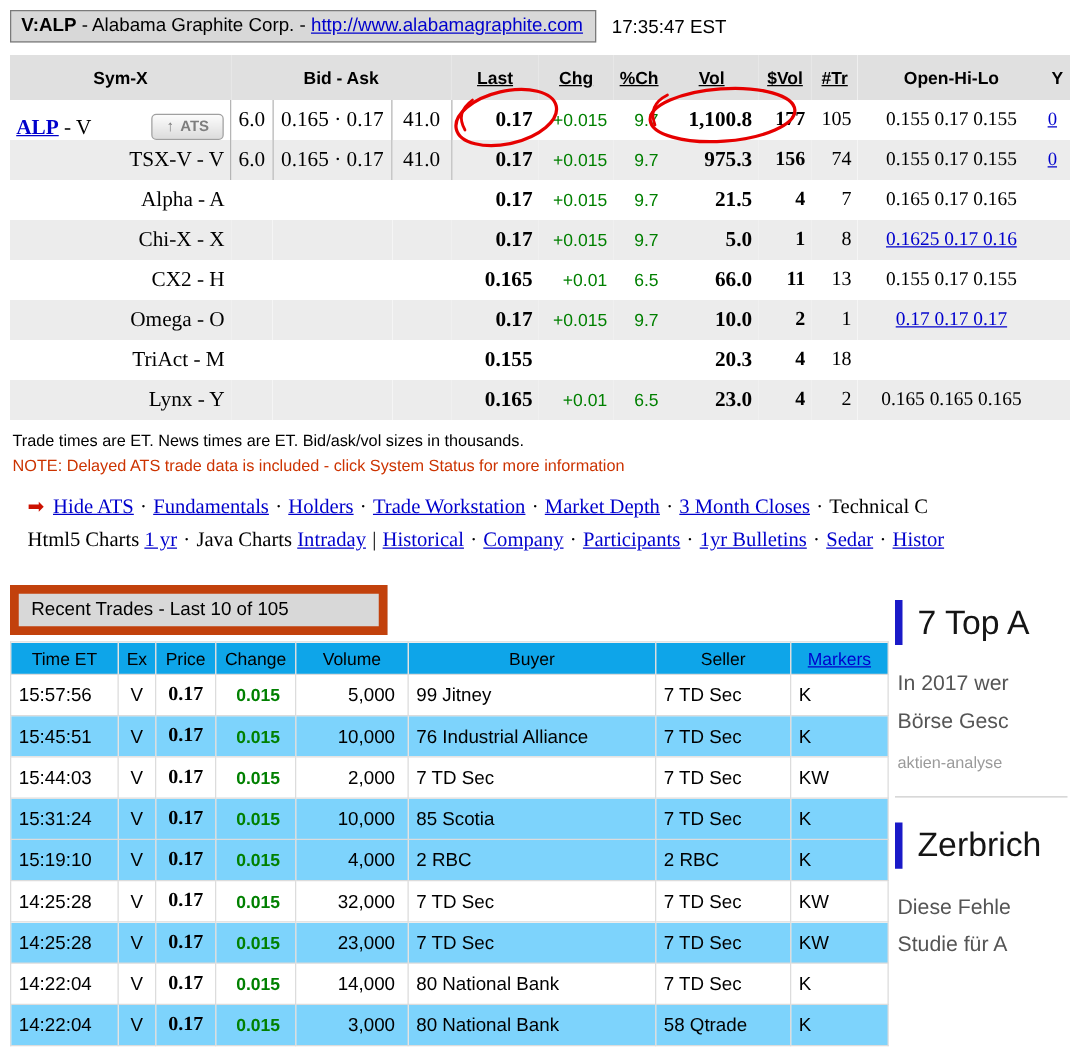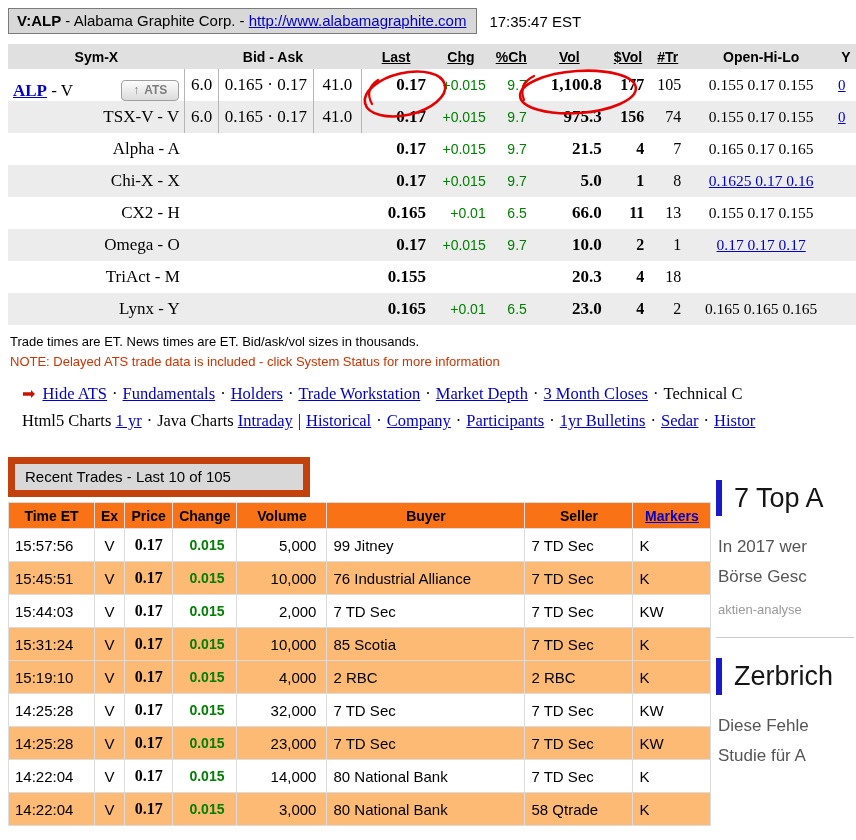--- a/index.html
+++ b/index.html
@@ -13,21 +13,21 @@
   .header-bar { background:#d8d8d8; border:1px solid #7a7a7a; padding:3px 10px 4px 8px;
                 font-size:15px; white-space:nowrap; }
   .header-bar .symname { font-weight:bold; }
   .clock { margin-left:12px; font-size:15px; white-space:nowrap; }
 
   
   table.quote { border-collapse:collapse; margin:10px 0 0 8px; table-layout:fixed;
                 font-family:"Liberation Serif", serif; font-size:17px; }
   .quote th, .quote td { padding:0 5px; white-space:nowrap; overflow:hidden; }
   .quote thead th { background:#e0e0e0; font-family:"Liberation Sans", sans-serif;
-                    font-size:14px; height:25px; font-weight:bold; }
+                    font-size:14px; height:36px; font-weight:bold; }
   .quote thead th.u { text-decoration:underline; cursor:pointer; }
   .quote tbody td { height:32px; }
   .quote tr.alt td { background:#ececec; }
   .quote td.sym  { text-align:right; }
   .quote td.bsz, .quote td.asz, .quote td.ba { text-align:center; }
   .quote td.bx  { border-right:1px solid #b5b5b5; }
   .quote td.bxl { border-left:1px solid #b5b5b5; }
   .quote td.last { text-align:right; font-weight:bold; }
   .quote td.chg, .quote td.pch { text-align:right; color:#008000; font-weight:normal;
         font-size:14px; font-family:"Liberation Sans", sans-serif; }
@@ -55,23 +55,23 @@
   .red-arrow { color:#cc1100; font-size:16px; margin-right:7px;
                font-family:"Liberation Sans", sans-serif; text-decoration:none; }
 
   
   .rt-title { margin:26px 0 0 8px; width:302px; background:#d8d8d8; border:7px solid #c2410c;
               font-size:15px; font-weight:normal; padding:4px 10px 5px 10px; }
   table.trades { border-collapse:collapse; margin:5px 0 0 8px; table-layout:fixed;
                  font-size:15px; }
   .trades th, .trades td { border:1px solid #dcdcdc; padding:0 6px;
                            white-space:nowrap; overflow:hidden; }
-  .trades thead th { background:#f97316; font-weight:bold; font-size:14px; height:26px;margin-top:40px; }
+  .trades thead th { background:#0ea5e9; font-weight:normal; font-size:14px; height:26px;margin-top:40px; }
   .trades tbody td { height:33px; }
-  .trades tr.alt td { background:#fdba74; }
+  .trades tr.alt td { background:#7dd3fc; }
   .trades td.c-time  { text-align:left; }
   .trades td.c-ex    { text-align:center; }
   .trades td.c-price { font-weight:bold; font-family:"Liberation Serif", serif;
                        font-size:16px; text-align:center; }
   .trades td.c-chg   { text-align:right; padding-right:12px; color:#008000;
                        font-weight:bold; font-size:14px; }
   .trades td.c-vol   { text-align:right; padding-right:10px; }
   .trades td.c-buyer, .trades td.c-seller, .trades td.c-mk { text-align:left; }
 
   

